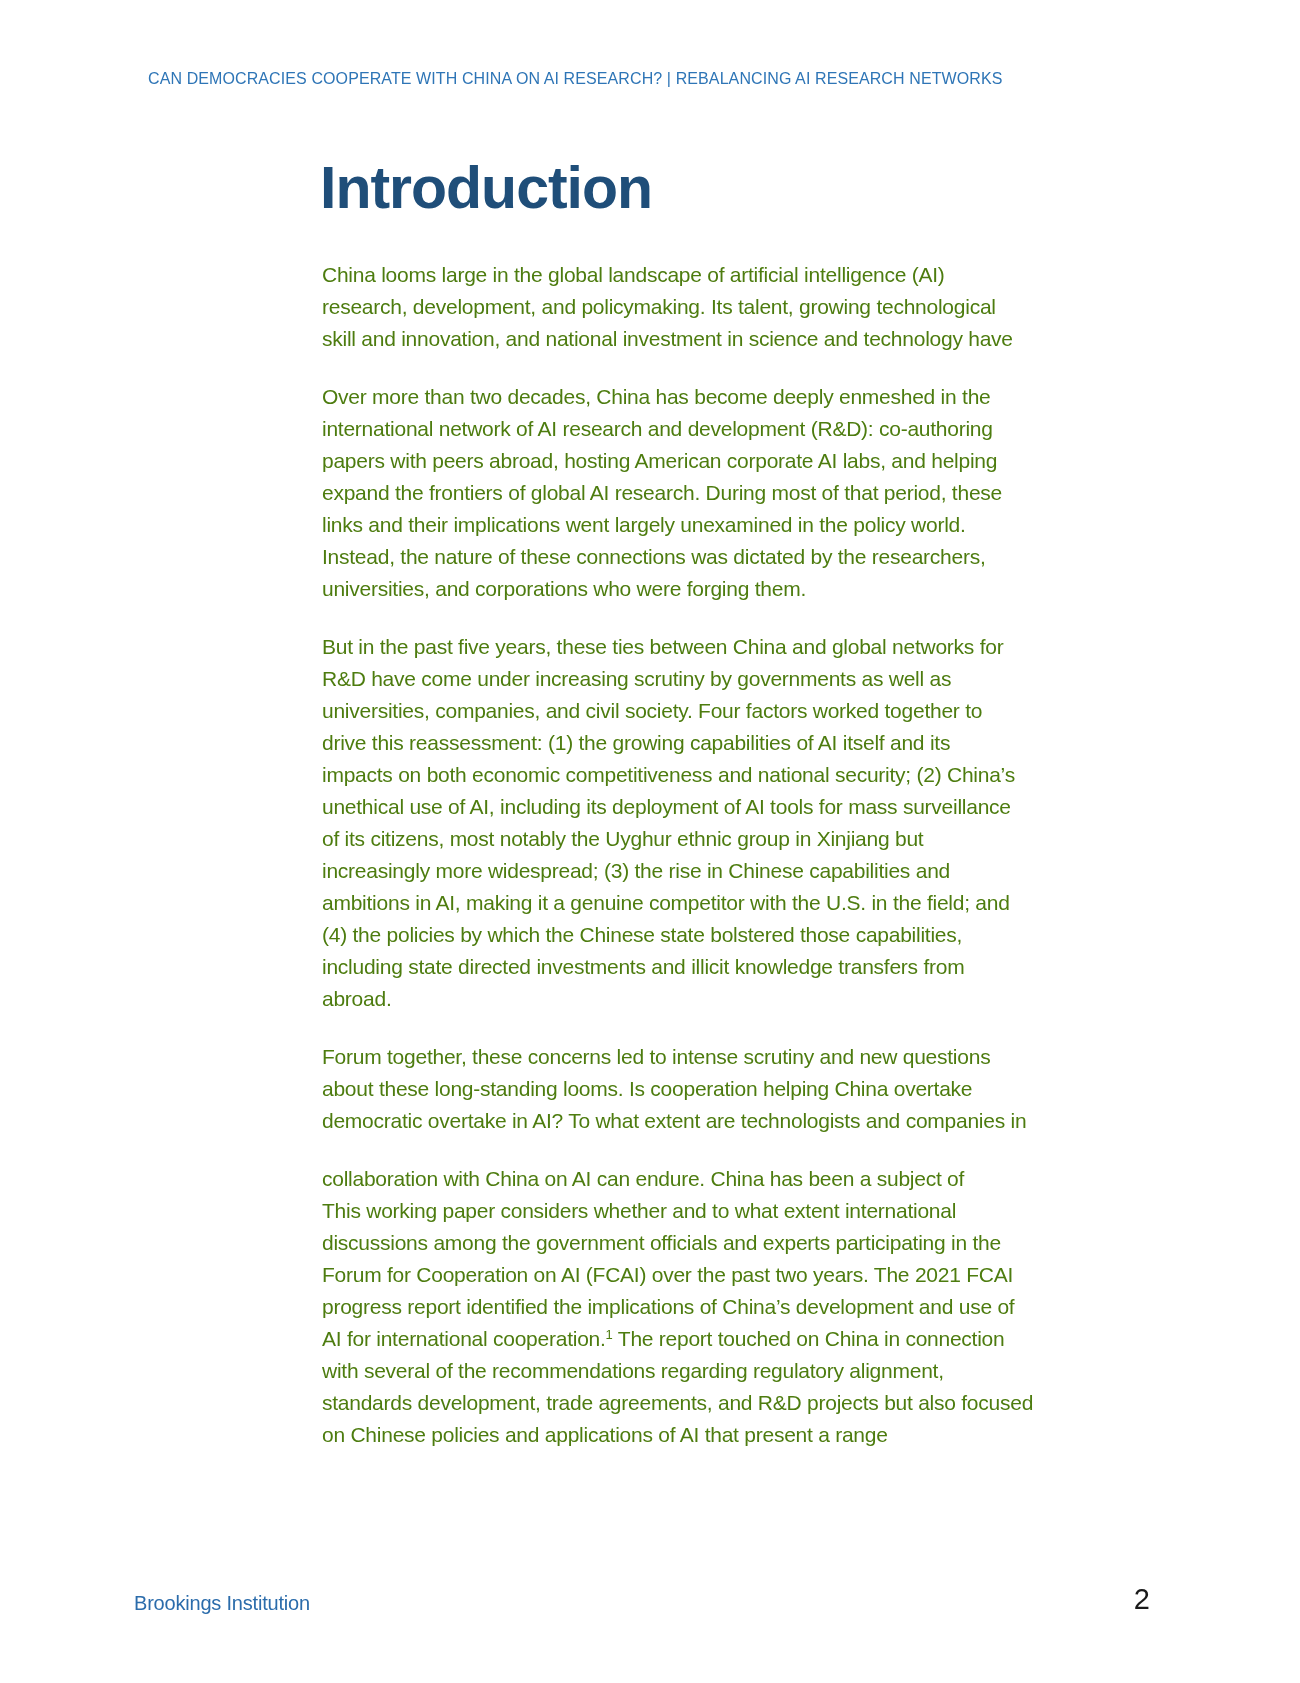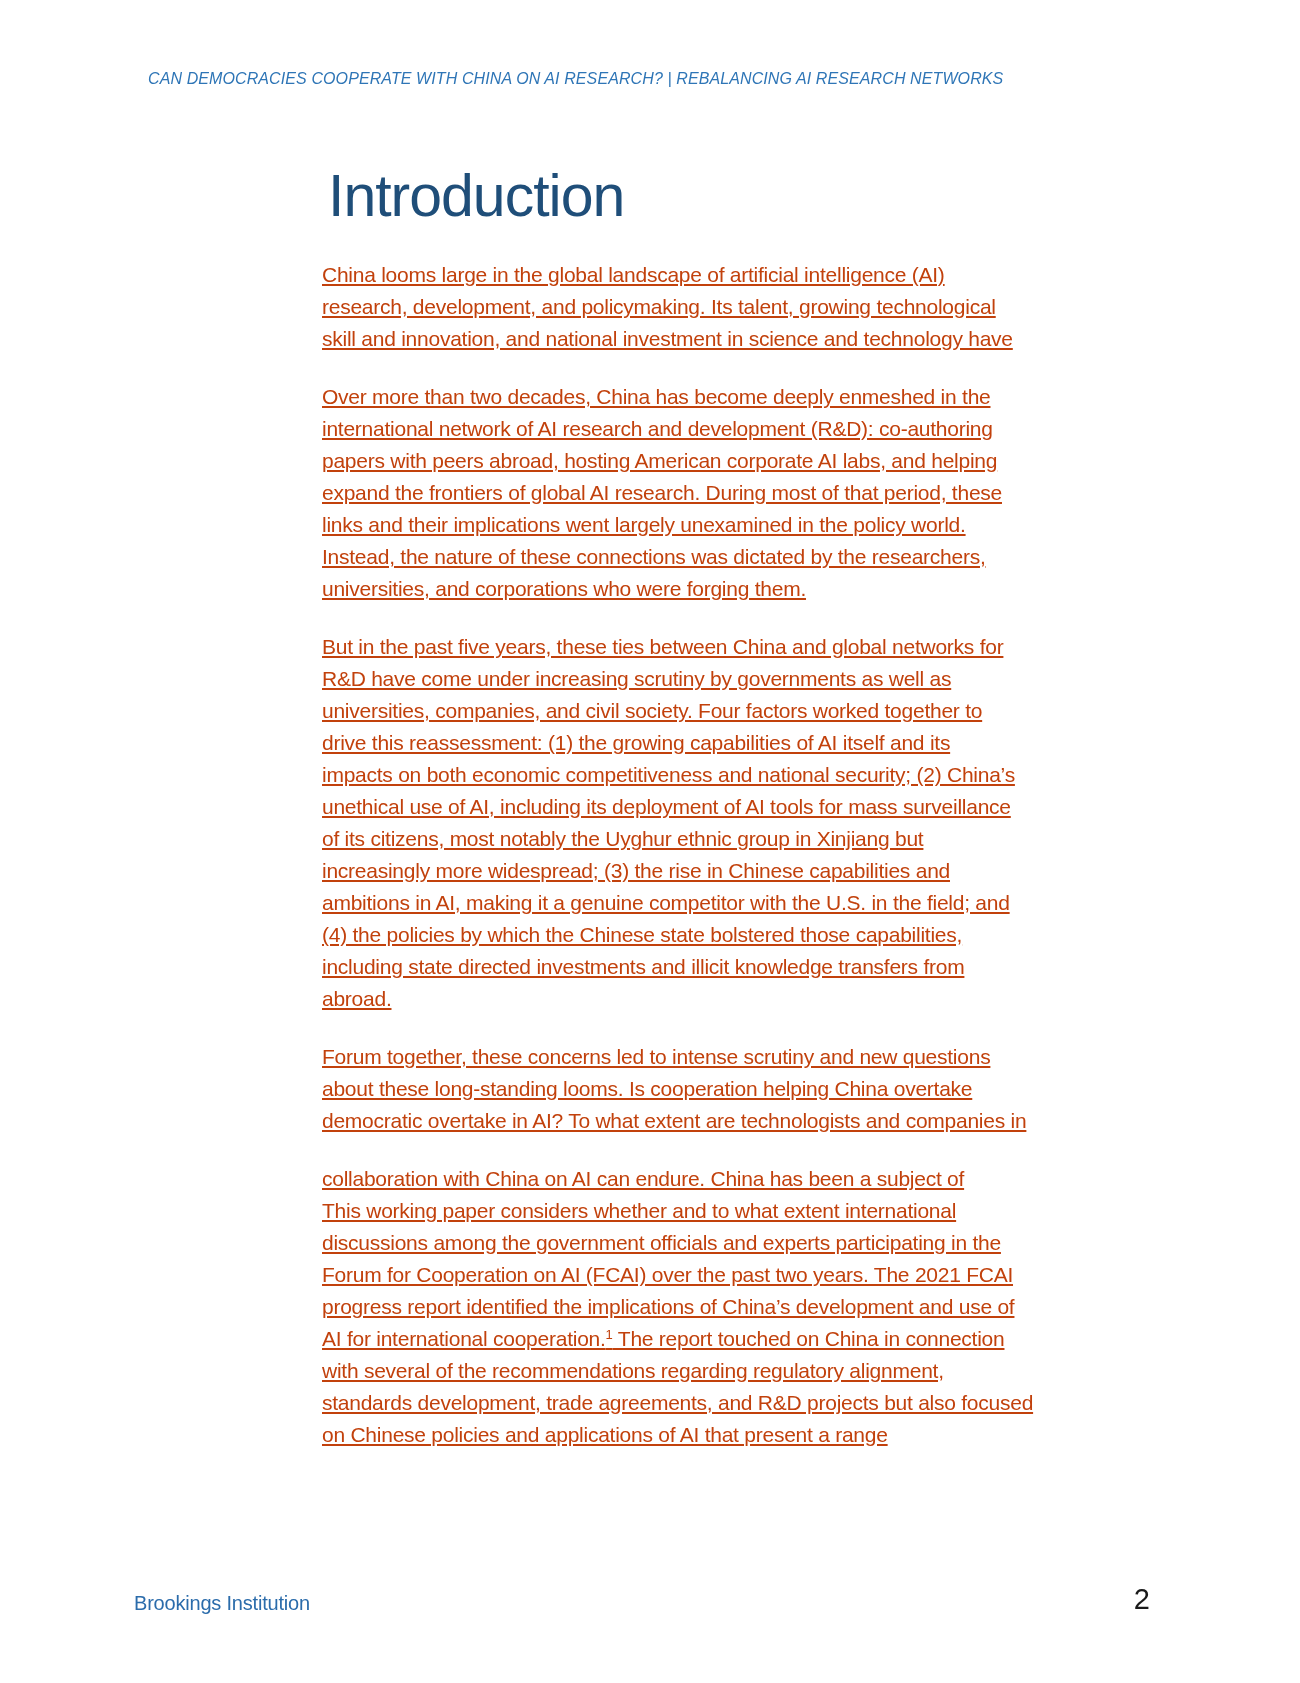--- a/index.html
+++ b/index.html
@@ -20,42 +20,40 @@
     background: #ffffff;
   }
   .running-header {
     position: absolute;
     left: 148px;
     top: 70px;
     font-size: 16px;
     letter-spacing: 0.1px;
     color: #2e75b6;
     white-space: pre;
-    font-style: italic;
   }
   .doc-title {
     position: absolute;
     left: 320px;
     top: 158px;
     font-size: 59px;
     font-weight: 700;
     letter-spacing: -1px;
     color: #1f4e79;
     line-height: 60px;
     white-space: pre;
   }
   .body-copy {
     position: absolute;
     left: 322px;
     top: 259px;
     width: 775px;
-    color: #c2410c;
+    color: #4d7c0f;
     font-size: 21px;
     letter-spacing: -0.25px;
-    text-decoration: underline;
   }
   .para {
     margin: 0 0 26px 0;
   }
   .line {
     line-height: 32px;
     white-space: pre;
   }
   .line sup {
     font-size: 13px;
@@ -82,21 +80,21 @@
     white-space: pre;
   }
 </style>
 </head>
 <body>
 
 <div class="page">
 
   <div class="running-header">CAN DEMOCRACIES COOPERATE WITH CHINA ON AI RESEARCH? | REBALANCING AI RESEARCH NETWORKS</div>
 
-  <h1 class="doc-title" style="margin:8px; font-weight:400;">Introduction</h1>
+  <h1 class="doc-title" style="margin:0; font-weight:700;">Introduction</h1>
 
   <div class="body-copy">
       <div class="para">
         <div class="line"><span>China looms large in the global landscape of artificial intelligence (AI)</span></div>
         <div class="line"><span>research, development, and policymaking. Its talent, growing technological</span></div>
         <div class="line"><span>skill and innovation, and national investment in science and technology have</span></div>
       </div>
       <div class="para">
         <div class="line"><span>Over more than two decades, China has become deeply enmeshed in the</span></div>
         <div class="line"><span>international network of AI research and development (R&amp;D): co-authoring</span></div>

